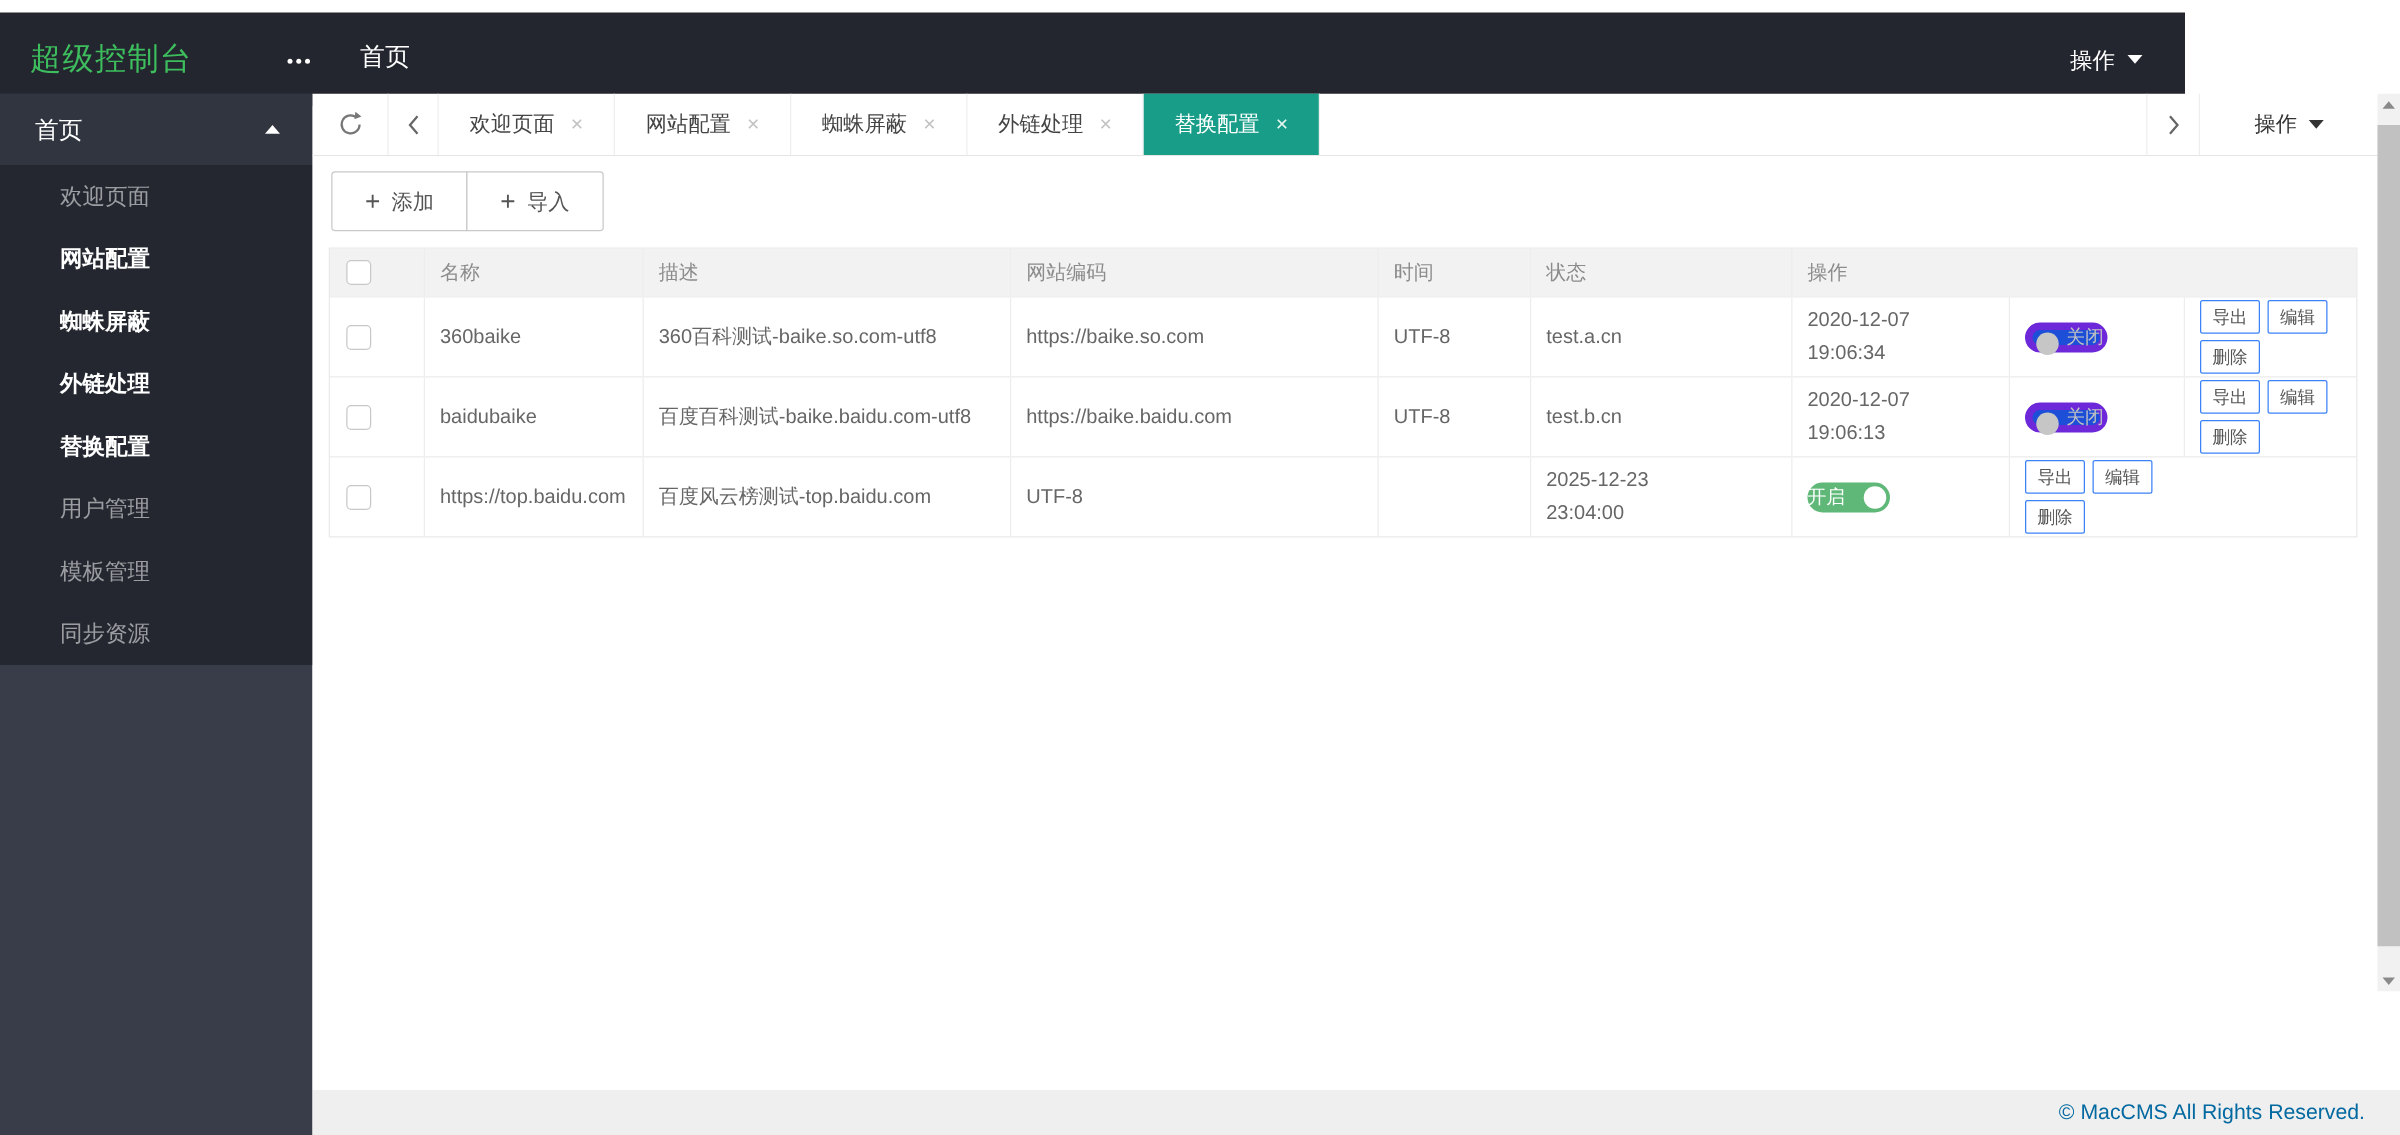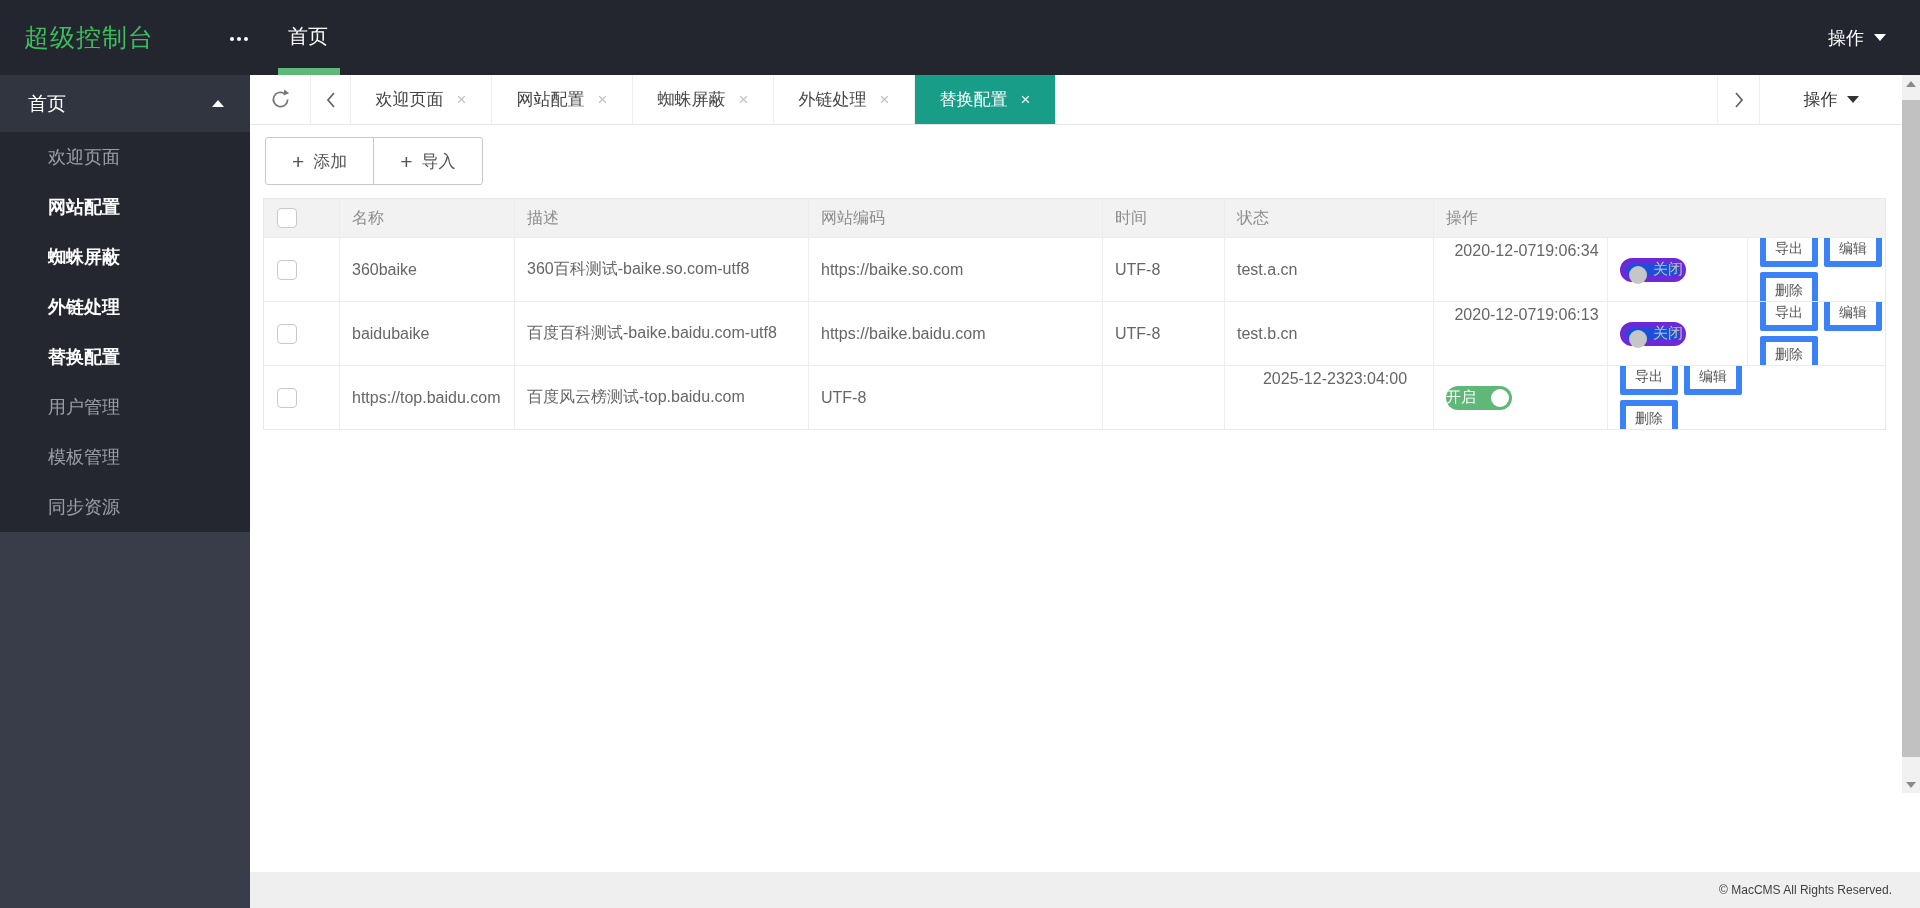--- a/index.html
+++ b/index.html
@@ -1,19 +1,19 @@
 <!DOCTYPE html>
 <html><head>
 <meta charset="utf-8">
 <style>
   html,body{margin:0;padding:0;}
   body{width:1920px;height:908px;overflow:hidden;background:#fff;
        font-family:"Liberation Sans","DejaVu Sans",sans-serif;position:relative;}
   
-  .header{position:absolute;left:0;top:0;width:1920px;height:75px;background:#23262e;}
+  .header{position:absolute;left:0;top:10px;width:1748px;height:75px;background:#23262e;}
   .logo{position:absolute;left:24px;top:0;line-height:75px;font-size:25px;color:#3dbd5d;letter-spacing:1px;}
   .dots{position:absolute;left:230px;top:37px;display:flex;gap:3px;cursor:pointer;}
   .dots i{width:4px;height:4px;border-radius:50%;background:#fff;display:block;}
   .home-nav{position:absolute;left:288px;top:0;line-height:72px;color:#fff;font-size:20px;cursor:pointer;}
   .nav-underline{position:absolute;left:278px;bottom:0;width:62px;height:7px;background:#5FB878;}
   .hdr-action{position:absolute;right:34px;top:0;height:75px;display:flex;align-items:center;gap:10px;color:#fff;font-size:18px;cursor:pointer;}
   .caret-down{width:0;height:0;border-left:6px solid transparent;border-right:6px solid transparent;border-top:7px solid currentColor;display:inline-block;}
   .caret-up{width:0;height:0;border-left:6px solid transparent;border-right:6px solid transparent;border-bottom:7px solid currentColor;display:inline-block;}
   
   .sidebar{position:absolute;left:0;top:75px;width:250px;height:833px;background:#393d49;}
@@ -43,30 +43,30 @@
   .plus{font-size:21px;line-height:1;color:#555;}
   
   .table{position:absolute;left:13px;top:73px;width:1621px;border:1px solid #e9e9e9;}
   .trow{display:grid;grid-template-columns:76px 175px 294px 294px 122px 209px 174px 140px 137px;}
   .trow.thead{background:#f2f2f2;height:38px;color:#8c8c8c;}
   .trow.tbody{height:63px;border-top:1px solid #ebebeb;color:#666;}
   .cell{display:flex;align-items:center;padding-left:12px;font-size:16px;border-right:1px solid #ededed;overflow:hidden;white-space:nowrap;text-align:right;}
   .cell:last-child{border-right:none;}
   .cell.cb-cell{padding-left:13px;}
   .cb{width:18px;height:18px;border:1px solid #c8c8c8;border-radius:4px;background:#fff;cursor:pointer;}
-  .cell.time-cell{flex-direction:row;align-items:flex-start;justify-content:center;line-height:26px;}
+  .cell.time-cell{flex-direction:column;align-items:flex-start;justify-content:center;line-height:26px;}
   .toggle{width:66px;height:24px;border-radius:13px;position:relative;display:flex;align-items:center;font-size:15px;cursor:pointer;box-sizing:border-box;}
   .toggle.off{border:6px solid #6d28d9;background:#1d4ed8;color:#c2c2c2;padding-left:27px;}
   .toggle.off .knob{position:absolute;left:3px;top:2px;width:18px;height:18px;border-radius:50%;background:#c6c6c6;}
   .toggle.on{background:#5FB878;color:#fff;}
   .toggle.on .knob{position:absolute;right:3px;top:3px;width:18px;height:18px;border-radius:50%;background:#fff;}
   .cell.ops-cell{flex-wrap:wrap;align-content:center;gap:5px 6px;padding-top:6px;padding-bottom:6px;}
-  .sbtn{width:46px;height:25px;border:6px solid #3b82f6;background:#fff;border-radius:2px;font-size:14px;color:#555;display:flex;align-items:center;justify-content:center;cursor:pointer;}
-  
-  .footer{position:absolute;left:250px;bottom:0;width:1642px;height:36px;background:#efefef;display:flex;align-items:center;justify-content:flex-end;padding-right:28px;color:#404040;font-size:12px;}
+  .sbtn{width:46px;height:25px;border:1px solid #3b82f6;background:#fff;border-radius:2px;font-size:14px;color:#555;display:flex;align-items:center;justify-content:center;cursor:pointer;}
+  
+  .footer{position:absolute;left:250px;bottom:0;width:1642px;height:36px;background:#efefef;display:flex;align-items:center;justify-content:flex-end;padding-right:28px;color:#0369a1;font-size:17px;}
   
   .scrollbar{position:absolute;right:0;top:75px;width:18px;height:718px;background:#f1f1f1;}
   .sb-btn{position:absolute;left:0;width:18px;height:17px;display:flex;align-items:center;justify-content:center;cursor:pointer;}
   .sb-up{top:0;}
   .sb-down{bottom:0;}
   .tri-up{width:0;height:0;border-left:5px solid transparent;border-right:5px solid transparent;border-bottom:6px solid #8a8a8a;}
   .tri-down{width:0;height:0;border-left:5px solid transparent;border-right:5px solid transparent;border-top:6px solid #8a8a8a;}
   .sb-thumb{position:absolute;left:0;top:25px;width:18px;height:657px;background:#c1c1c1;cursor:pointer;}
   svg{display:block;}
 </style>

